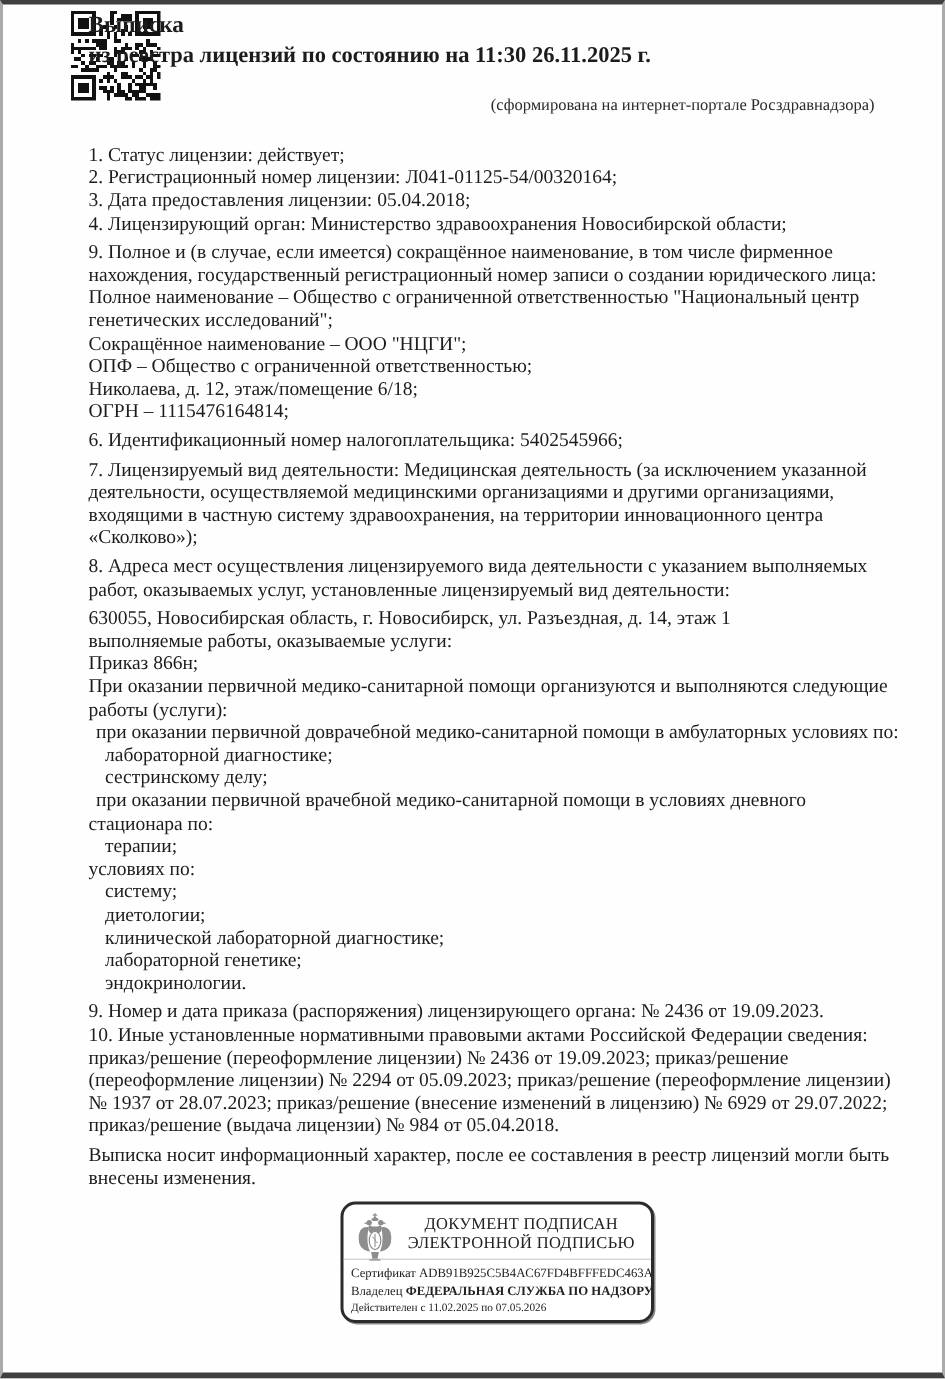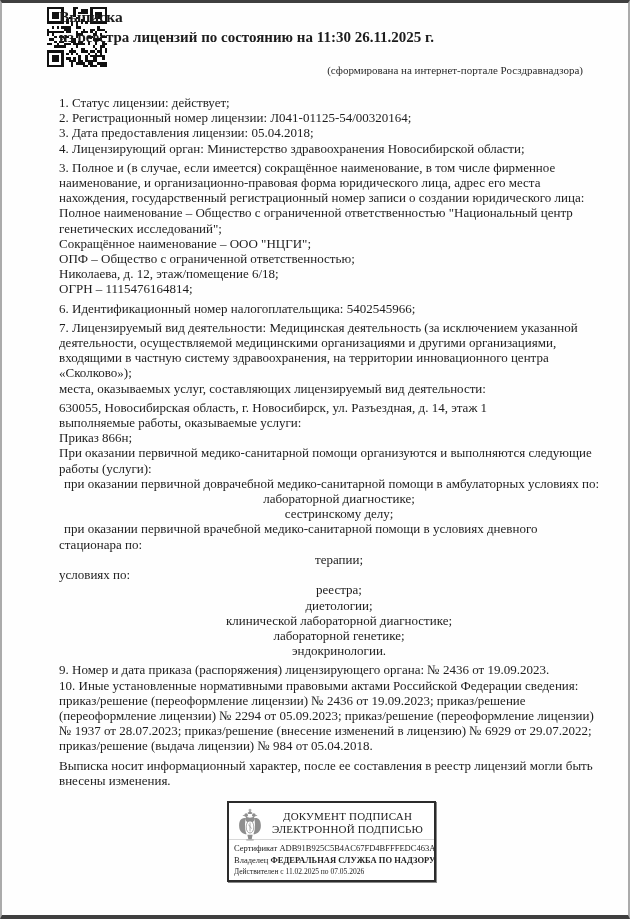--- a/index.html
+++ b/index.html
@@ -11,25 +11,25 @@
     font-family:"Liberation Serif","DejaVu Serif",serif;color:#1c1c1c;
   }
   .qr{position:absolute;left:45px;top:4px;width:60px;height:60px;}
   .hdr{position:absolute;left:57px;right:45px;top:4px;text-align:left;}
   .t1{font-weight:bold;font-size:15.5px;line-height:20px;}
   .t2{font-weight:bold;font-size:15px;line-height:20px;}
   .formed{position:absolute;right:45px;top:61px;font-size:11px;color:#2a2a2a;margin-left:43px;}
   .body{position:absolute;left:57px;top:68px;right:20px;font-size:13px;margin-top:24px;}
   .ln{line-height:15.2px;white-space:nowrap;}
   .ln.i1{padding-left:5px;}
-  .ln.i2{padding-left:11px;text-align:center;}
+  .ln.i2{padding-left:11px;}
   .ln.g{margin-top:4px;}
   .stamp{
     position:absolute;left:225px;top:798px;width:209px;height:81px;box-sizing:border-box;
-    border:2px solid #2b2b2b;border-radius:0;background:#fff;overflow:hidden;
+    border:2px solid #2b2b2b;border-radius:10px;background:#fff;overflow:hidden;
     box-shadow:1px 1px 0 #888;
   }
   .stamp-top{display:flex;align-items:flex-start;padding:3px 4px 0 6px;border-bottom:1px solid #d8d8d8;height:37px;box-sizing:border-box;}
   .emblem{width:30px;height:34px;flex:0 0 auto;margin-top:1px;}
   .stamp-head{flex:1;text-align:center;font-size:11px;line-height:12.5px;letter-spacing:.2px;padding-top:4px;color:#222;}
   .stamp-details{padding:3px 3px 0 5px;}
   .srow{font-size:8.5px;line-height:11.5px;white-space:nowrap;color:#222;}
   .srow.small{font-size:7.5px;}
   .srow b{font-weight:bold;}
 </style>
@@ -335,48 +335,48 @@
     <div class="t1">Выписка</div>
     <div class="t2">из реестра лицензий по состоянию на 11:30 26.11.2025 г.</div>
   </div>
   <div class="formed">(сформирована на интернет-портале Росздравнадзора)</div>
 
   <div class="body" id="body-lines">
       <div class="ln i0">1. Статус лицензии: действует;</div>
       <div class="ln i0">2. Регистрационный номер лицензии: Л041-01125-54/00320164;</div>
       <div class="ln i0">3. Дата предоставления лицензии: 05.04.2018;</div>
       <div class="ln i0">4. Лицензирующий орган: Министерство здравоохранения Новосибирской области;</div>
-      <div class="ln i0 g">3. Полное и (в случае, если имеется) сокращённое наименование, в том числе фирменное</div>
-      <div class="ln i0">наименование, и организационно-правовая форма юридического лица, адрес его места</div>
+      <div class="ln i0 g">9. Полное и (в случае, если имеется) сокращённое наименование, в том числе фирменное</div>
       <div class="ln i0">нахождения, государственный регистрационный номер записи о создании юридического лица:</div>
       <div class="ln i0">Полное наименование – Общество с ограниченной ответственностью "Национальный центр</div>
       <div class="ln i0">генетических исследований";</div>
       <div class="ln i0">Сокращённое наименование – ООО "НЦГИ";</div>
       <div class="ln i0">ОПФ – Общество с ограниченной ответственностью;</div>
       <div class="ln i0">Николаева, д. 12, этаж/помещение 6/18;</div>
       <div class="ln i0">ОГРН – 1115476164814;</div>
       <div class="ln i0 g">6. Идентификационный номер налогоплательщика: 5402545966;</div>
       <div class="ln i0 g">7. Лицензируемый вид деятельности: Медицинская деятельность (за исключением указанной</div>
       <div class="ln i0">деятельности, осуществляемой медицинскими организациями и другими организациями,</div>
       <div class="ln i0">входящими в частную систему здравоохранения, на территории инновационного центра</div>
       <div class="ln i0">«Сколково»);</div>
-      <div class="ln i0">места, оказываемых услуг, составляющих лицензируемый вид деятельности:</div>
+      <div class="ln i0 g">8. Адреса мест осуществления лицензируемого вида деятельности с указанием выполняемых</div>
+      <div class="ln i0">работ, оказываемых услуг, установленные лицензируемый вид деятельности:</div>
       <div class="ln i0 g">630055, Новосибирская область, г. Новосибирск, ул. Разъездная, д. 14, этаж 1</div>
       <div class="ln i0">выполняемые работы, оказываемые услуги:</div>
       <div class="ln i0">Приказ 866н;</div>
       <div class="ln i0">При оказании первичной медико-санитарной помощи организуются и выполняются следующие</div>
       <div class="ln i0">работы (услуги):</div>
       <div class="ln i1">при оказании первичной доврачебной медико-санитарной помощи в амбулаторных условиях по:</div>
       <div class="ln i2">лабораторной диагностике;</div>
       <div class="ln i2">сестринскому делу;</div>
       <div class="ln i1">при оказании первичной врачебной медико-санитарной помощи в условиях дневного</div>
       <div class="ln i0">стационара по:</div>
       <div class="ln i2">терапии;</div>
       <div class="ln i0">условиях по:</div>
-      <div class="ln i2">реестра;</div>
+      <div class="ln i2">систему;</div>
       <div class="ln i2">диетологии;</div>
       <div class="ln i2">клинической лабораторной диагностике;</div>
       <div class="ln i2">лабораторной генетике;</div>
       <div class="ln i2">эндокринологии.</div>
       <div class="ln i0 g">9. Номер и дата приказа (распоряжения) лицензирующего органа: № 2436 от 19.09.2023.</div>
       <div class="ln i0">10. Иные установленные нормативными правовыми актами Российской Федерации сведения:</div>
       <div class="ln i0">приказ/решение (переоформление лицензии) № 2436 от 19.09.2023; приказ/решение</div>
       <div class="ln i0">(переоформление лицензии) № 2294 от 05.09.2023; приказ/решение (переоформление лицензии)</div>
       <div class="ln i0">№ 1937 от 28.07.2023; приказ/решение (внесение изменений в лицензию) № 6929 от 29.07.2022;</div>
       <div class="ln i0">приказ/решение (выдача лицензии) № 984 от 05.04.2018.</div>

